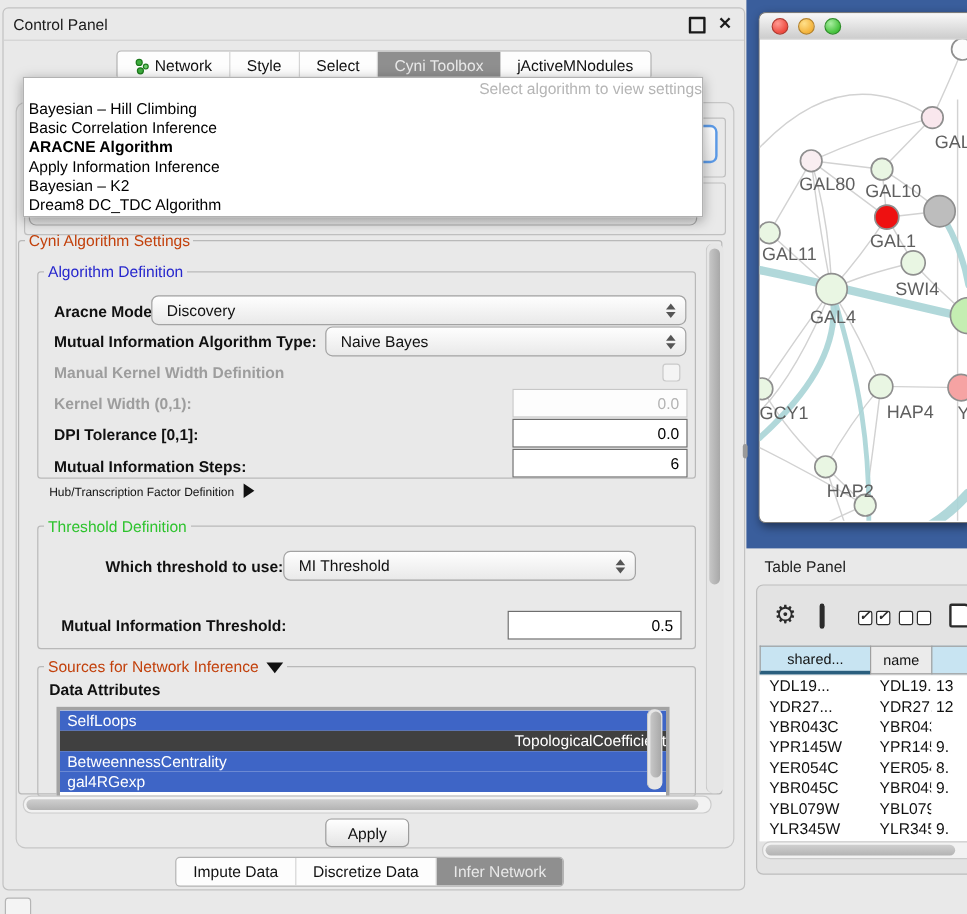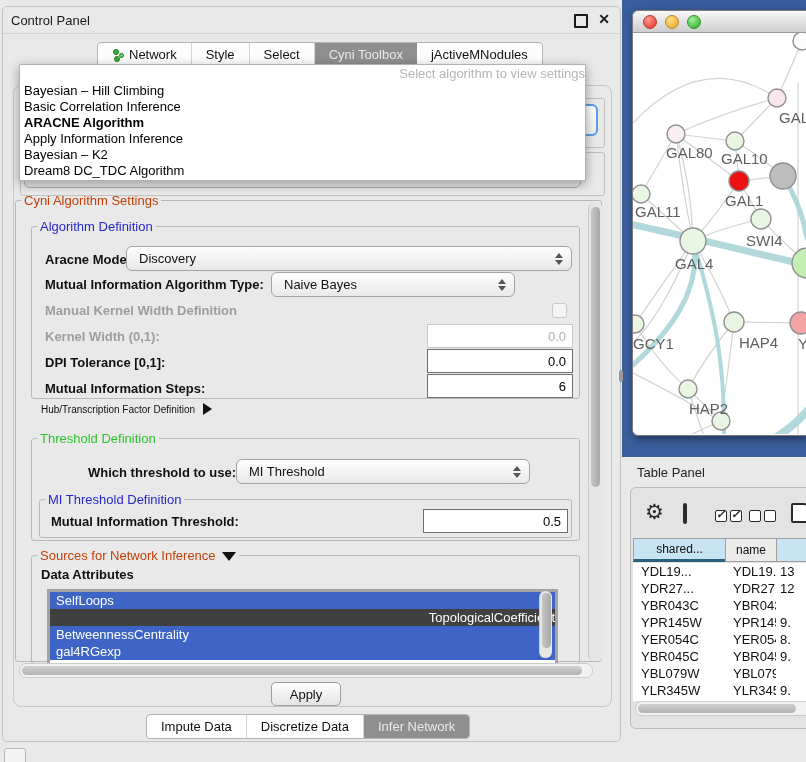--- a/index.html
+++ b/index.html
@@ -169,21 +169,21 @@
   </fieldset>
   <span class="abs lbl" style="left:42px;top:245px;">Aracne Mode:</span>
   <div class="abs combo" style="left:123px;top:239px;width:446px;height:25px;">
     <span>Discovery</span>
     <span class="spin">
         <i class="up"></i>
         <i class="dn"></i>
       </span>
   </div>
   <span class="abs lbl" style="left:42px;top:270px;">Mutual Information Algorithm Type:</span>
-  <div class="abs combo" style="left:268px;top:265px;width:244px;height:25px;gap:28px;">
+  <div class="abs combo" style="left:268px;top:265px;width:301px;height:25px;gap:28px;">
     <span>Naive Bayes</span>
     <span class="spin">
         <i class="up"></i>
         <i class="dn"></i>
       </span>
   </div>
   <span class="abs lbl dis" style="left:42px;top:296px;">Manual Kernel Width Definition</span>
   <span class="abs chk" style="left:549px;top:296px;"></span>
   <span class="abs lbl dis" style="left:42px;top:322px;">Kernel Width (0,1):</span>
   <div class="abs tfield dis" style="left:424px;top:317px;width:146px;height:24px;">
@@ -206,23 +206,20 @@
     <legend class="lg-green">Threshold Definition</legend>
   </fieldset>
   <span class="abs lbl" style="left:85px;top:458px;">Which threshold to use:</span>
   <div class="abs combo" style="left:233px;top:452px;width:294px;height:25px;">
     <span>MI Threshold</span>
     <span class="spin">
         <i class="up"></i>
         <i class="dn"></i>
       </span>
   </div>
-  <fieldset style="left:36px;top:485px;width:531px;height:44px;">
-    <legend class="lg-blue">MI Threshold Definition</legend>
-  </fieldset>
   <span class="abs lbl" style="left:48px;top:507px;">Mutual Information Threshold:</span>
   <div class="abs tfield" style="left:420px;top:502px;width:145px;height:24px;">
     <span>0.5</span>
   </div>
 
   <fieldset style="left:28px;top:541px;width:547px;height:114px;">
     <legend class="lg-black"><span>Sources for Network Inference</span><span class="tri-down"></span></legend>
   </fieldset>
   <span class="abs lbl" style="left:38px;top:560px;">Data Attributes</span>
   <div class="abs attr-list" style="left:44px;top:582px;width:505px;height:71px;">

